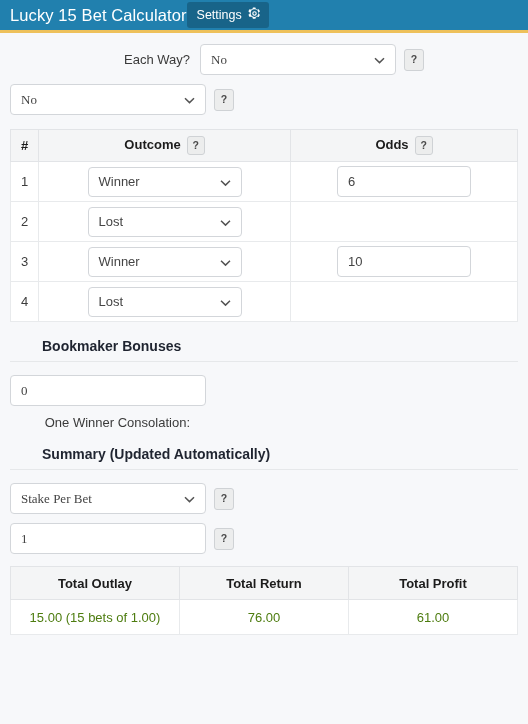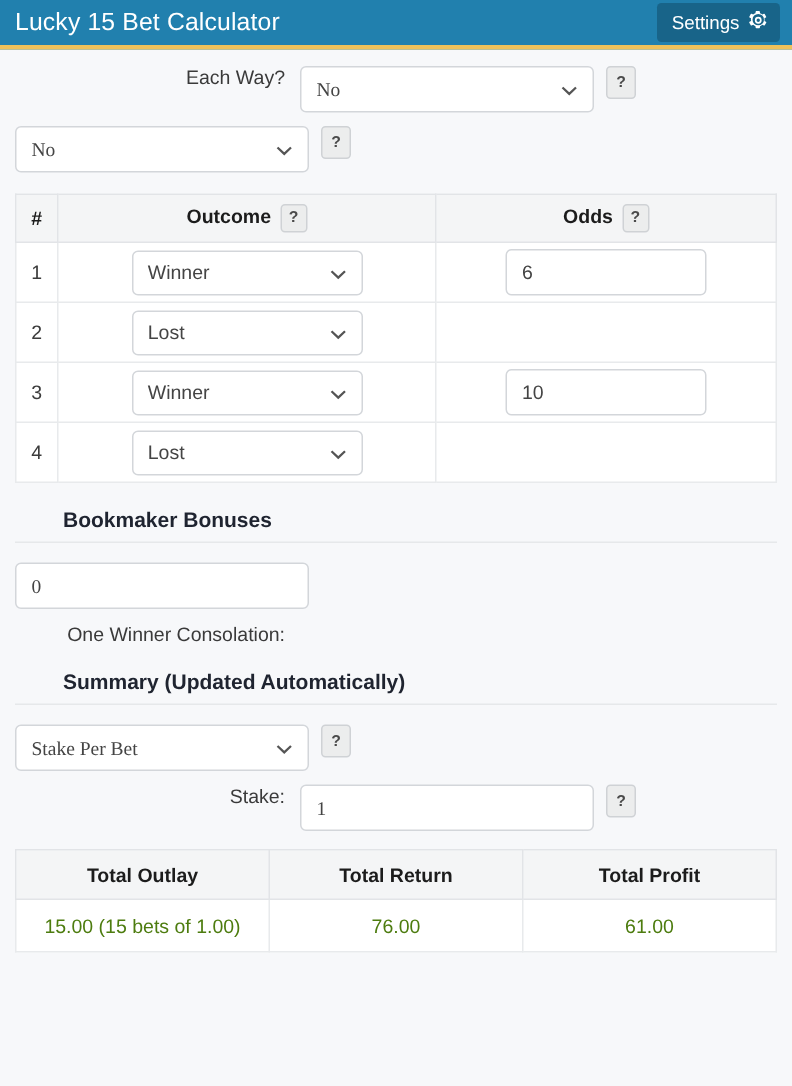--- a/index.html
+++ b/index.html
@@ -17,21 +17,21 @@
     font-size: 13px;
   }
 
   
   .app-header {
     height: 33px;
     background: #2180ae;
     border-bottom: 3px solid #eec15b;
     display: flex;
     align-items: center;
-    justify-content: space-between;
+    justify-content: flex-start;
     padding: 0 8px 0 10px;
     position: relative;
   }
   .app-title {
     color: #ffffff;
     font-size: 16.5px;
     font-weight: 400;
     letter-spacing: 0.1px;
     line-height: 1;
   }
@@ -49,21 +49,21 @@
     cursor: pointer;
     line-height: 1;
   }
   .gear-icon { display: block; }
 
   
   .form-area { padding-top: 11px; }
 
   .form-row {
     display: flex;
-    align-items: flex-start;
+    align-items: center;
     margin-bottom: 9px;
     padding-left: 10px;
     padding-right: 10px;
   }
   .form-label {
     width: 190px;
     text-align: right;
     padding-right: 10px;
     font-size: 13px;
     color: #3a3a3a;
@@ -378,21 +378,20 @@
     <span class="caret">
       <svg width="11" height="7" viewBox="0 0 11 7" fill="none" stroke="#555" stroke-width="1.5">
           <path d="M1 1.3 5.5 5.6 10 1.3"></path>
         </svg>
     </span>
   </div>
   <div class="help-btn">?</div>
 </div>
 
 <div class="form-row">
-  <div class="form-label">Stake:</div>
   <div class="ctrl input">1</div>
   <div class="help-btn">?</div>
 </div>
 
 <div class="summary-wrap">
   <table class="summary">
     <thead>
       <tr>
         <th>Total Outlay</th>
         <th>Total Return</th>

